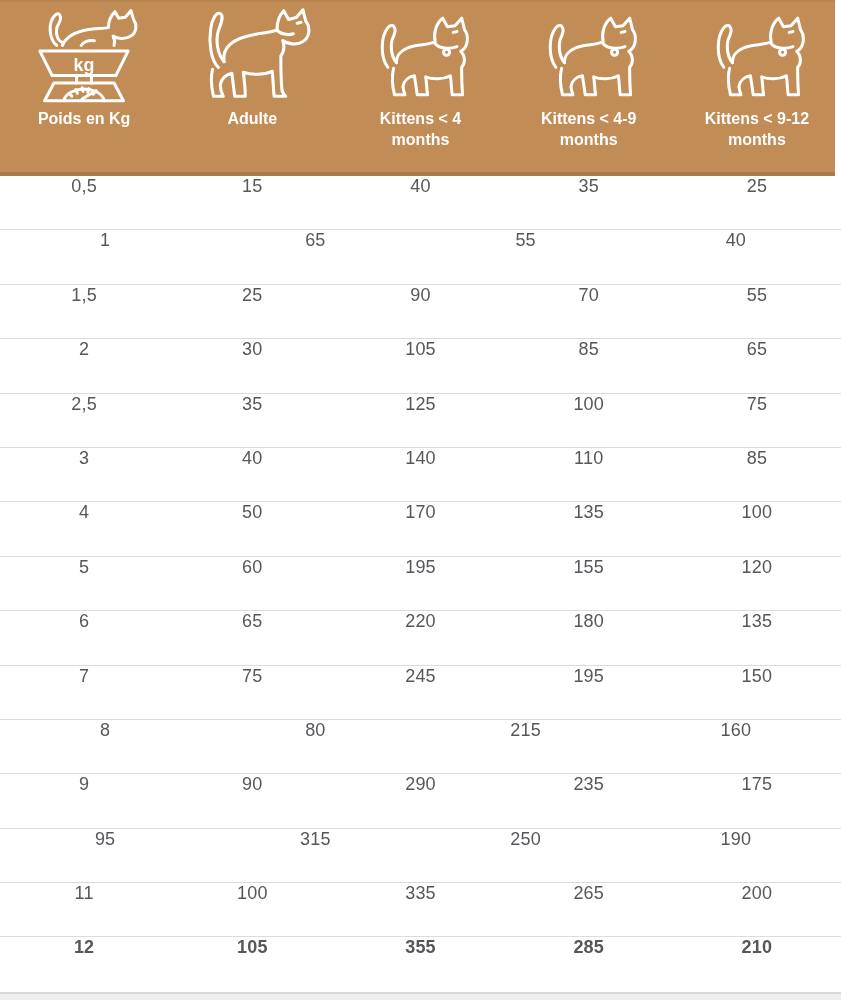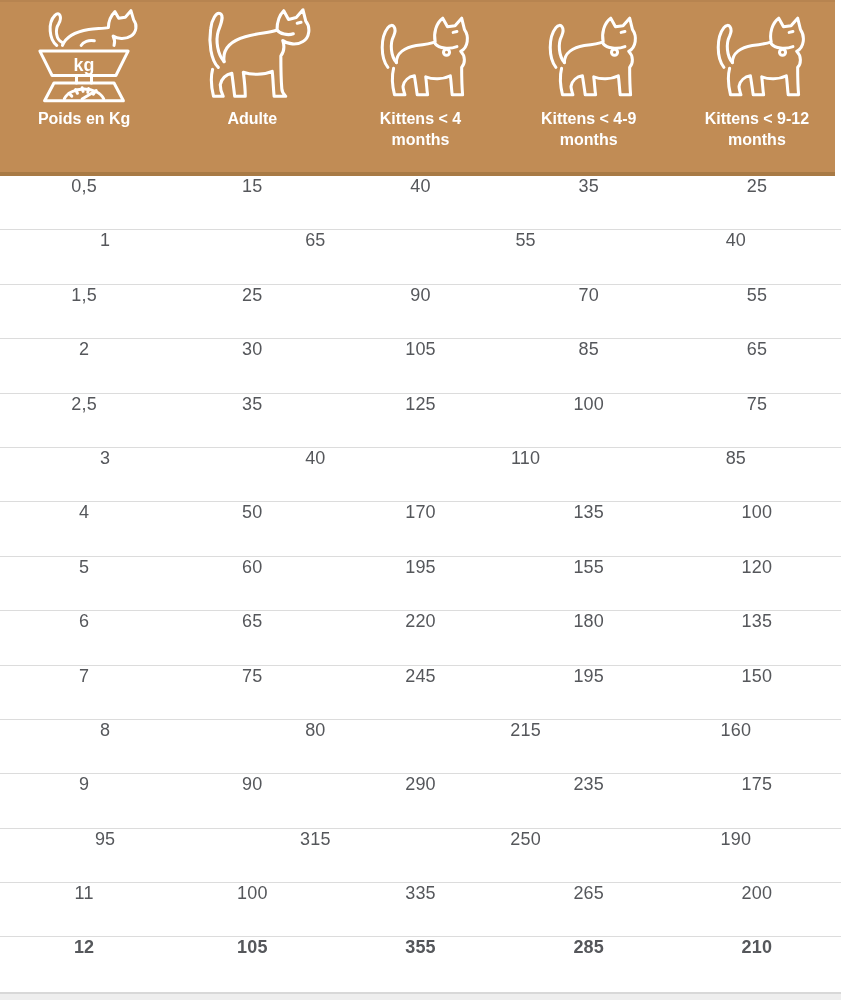--- a/index.html
+++ b/index.html
@@ -153,20 +153,21 @@
       <div class="row">
         <div class="cell">2,5</div>
         <div class="cell">35</div>
         <div class="cell">125</div>
         <div class="cell">100</div>
         <div class="cell">75</div>
       </div>
       <div class="row">
         <div class="cell">3</div>
         <div class="cell">40</div>
+        <div class="cell">140</div>
         <div class="cell">110</div>
         <div class="cell">85</div>
       </div>
       <div class="row">
         <div class="cell">4</div>
         <div class="cell">50</div>
         <div class="cell">170</div>
         <div class="cell">135</div>
         <div class="cell">100</div>
       </div>

